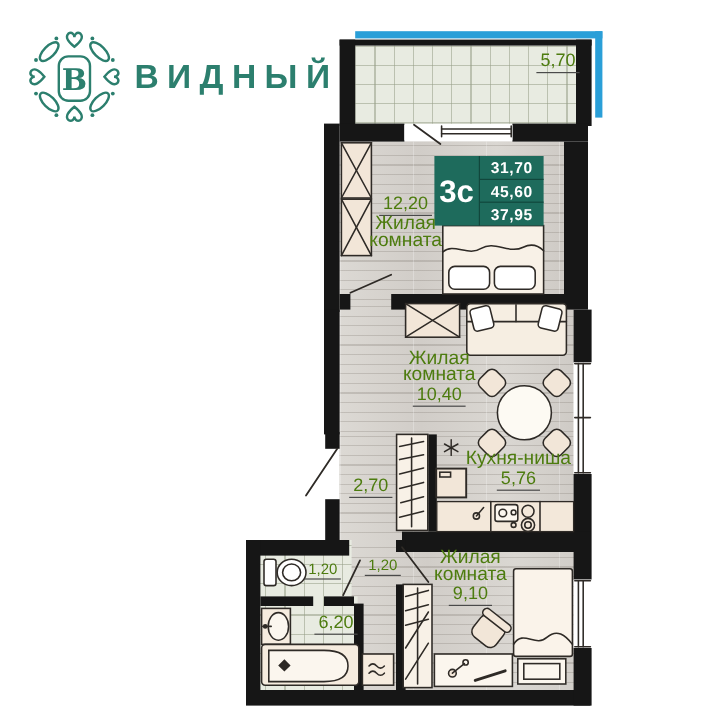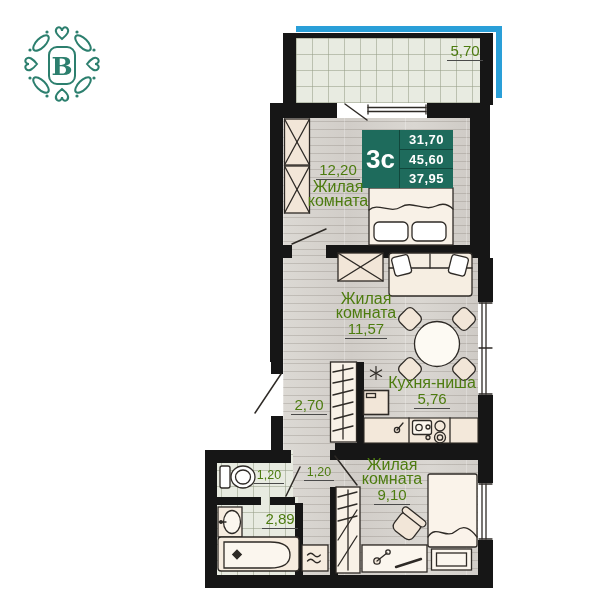--- a/index.html
+++ b/index.html
@@ -83,20 +83,21 @@
         <circle cx="74" cy="28" r="1.6"></circle>
           <circle cx="74" cy="56" r="1.6"></circle>
         <circle cx="27" cy="10" r="1.6"></circle>
           <circle cx="57" cy="10" r="1.6"></circle>
         <circle cx="27" cy="74" r="1.6"></circle>
           <circle cx="57" cy="74" r="1.6"></circle>
       </g>
       <text x="42" y="53" text-anchor="middle" font-size="25" font-weight="bold" font-family="DejaVu Serif, serif" fill="#2c7f6e">В</text>
     </svg>
     <div style="margin-left:8px;">
+      <div class="brand-name">ВИДНЫЙ</div>
     </div>
   </div>
 
   <div class="abs tile" style="left:296px;top:38px;width:184px;height:65px;"></div>
   <div class="abs wood" style="left:283px;top:118px;width:187px;height:140px;"></div>
   <div class="abs wood" style="left:283px;top:250px;width:195px;height:110px;"></div>
   <div class="abs wood" style="left:283px;top:360px;width:195px;height:100px;"></div>
   <div class="abs wood" style="left:283px;top:450px;width:209px;height:127px;"></div>
   <div class="abs tile" style="left:205px;top:450px;width:88px;height:53px;"></div>
   <div class="abs tile" style="left:205px;top:497px;width:93px;height:80px;"></div>
@@ -304,42 +305,42 @@
     <span class="num">5,70</span>
   </div>
 
   <div class="lbl" style="left:302px;top:161px;width:72px;">
     <span class="num">12,20</span>
     <div class="name">Жилая комната</div>
   </div>
 
   <div class="lbl" style="left:330px;top:292px;width:72px;">
     <div class="name">Жилая комната</div>
-    <span class="num">11,57</span>
+    <span class="num">10,40</span>
   </div>
 
   <div class="lbl" style="left:384px;top:376px;width:96px;">
     <div class="name" style="white-space:nowrap;">Кухня-ниша</div>
     <span class="num">5,76</span>
   </div>
 
   <div class="lbl" style="left:284px;top:380px;width:50px;margin-top:16px;">
     <span class="num">2,70</span>
   </div>
 
   <div class="lbl" style="left:247px;top:465px;width:44px;">
     <span class="num" style="font-size:12.5px;">1,20</span>
   </div>
 
   <div class="lbl" style="left:297px;top:462px;width:44px;">
     <span class="num" style="font-size:12.5px;">1,20</span>
   </div>
 
   <div class="lbl" style="left:256px;top:510px;width:48px;">
-    <span class="num">2,89</span>
+    <span class="num">6,20</span>
   </div>
 
   <div class="lbl" style="left:356px;top:458px;width:72px;">
     <div class="name">Жилая комната</div>
     <span class="num">9,10</span>
   </div>
 
 </div>
 
 </body></html>

